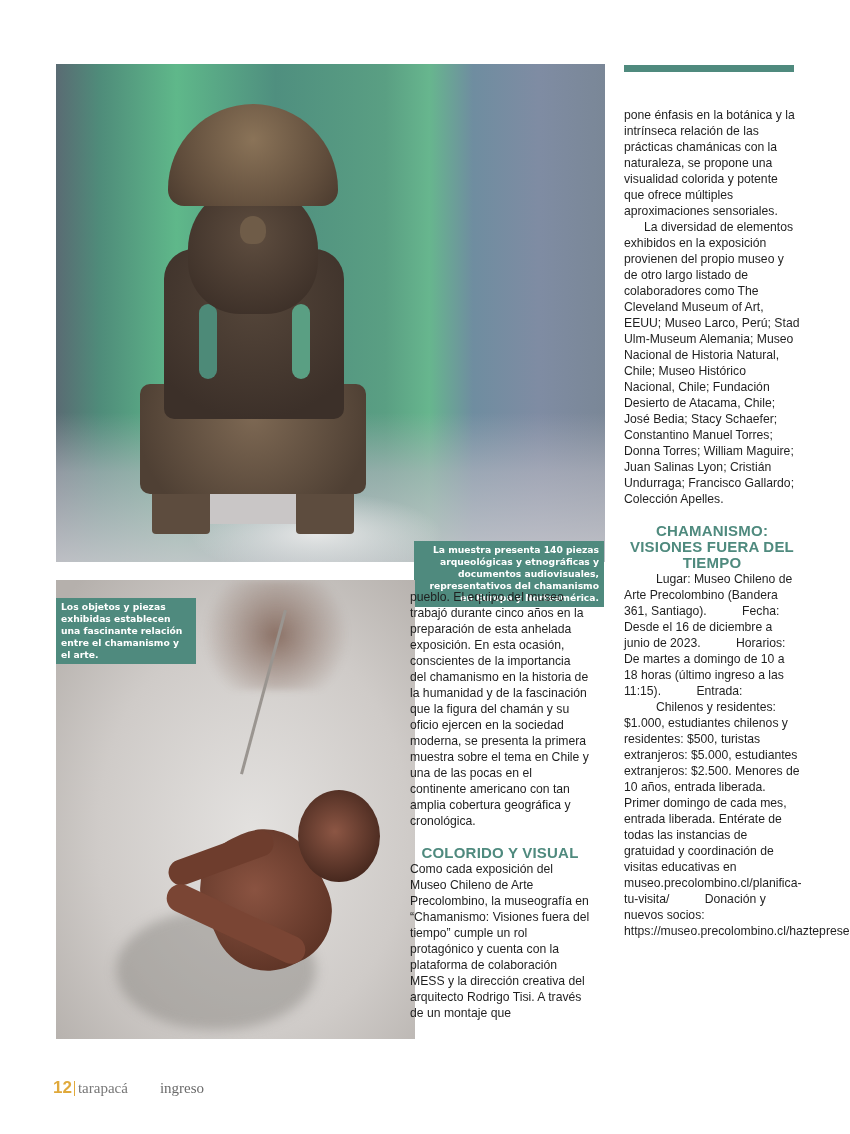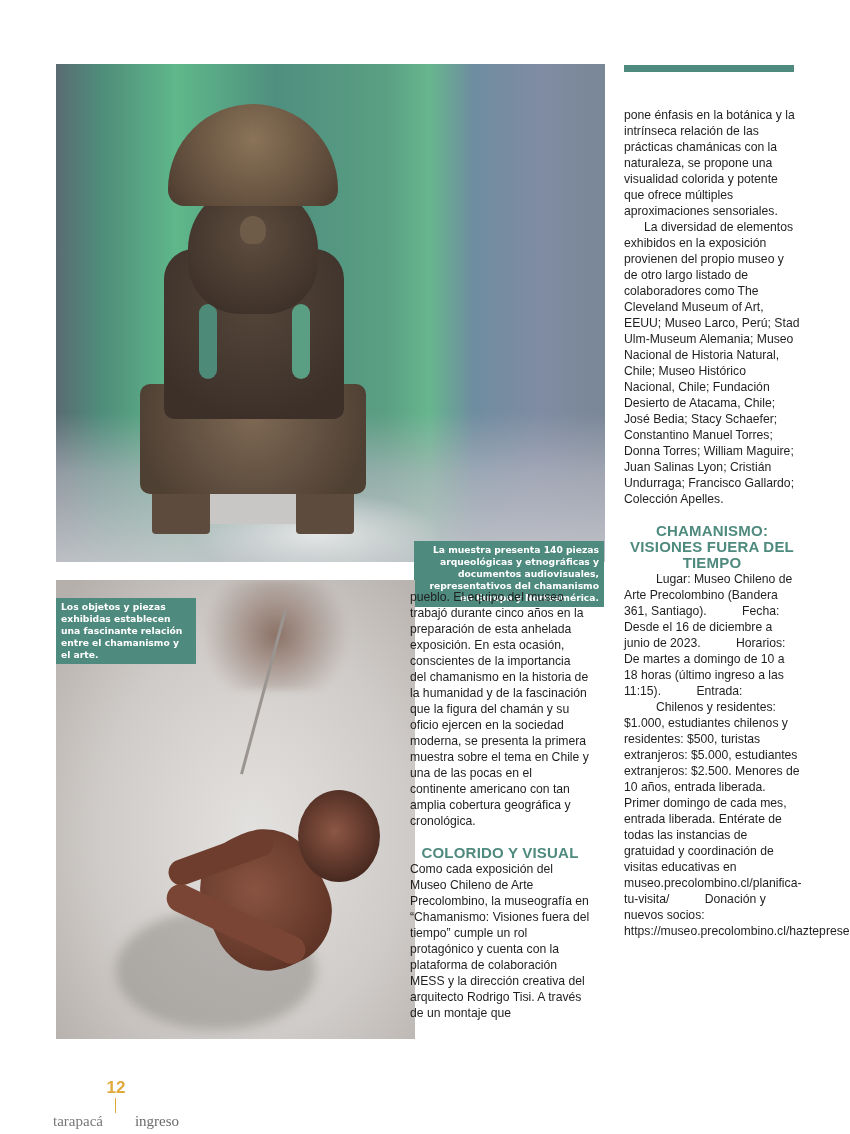--- a/index.html
+++ b/index.html
@@ -41,21 +41,21 @@
   #col-mid { left:410px; top:589px; width:180px; }
   #col-right { left:624px; top:107px; width:176px; }
   .col p { margin:0; }
   .indent { text-indent:20px; }
   .subhead { color:#4f8a7e; font-weight:bold; text-align:center; font-size:15px; letter-spacing:0.2px; }
   .spacer { height:16px; }
   b { font-weight:normal;padding-left:32px; }
 
   #accent-bar { position:absolute; left:624px; top:65px; width:170px; height:7px; background:#4f8a7e; }
 
-  #footer { position:absolute; left:53px; top:1078px; font-family:"Liberation Serif", serif; font-size:15px; color:#777; display:flex; align-items:center;flex-direction:column; }
+  #footer { position:absolute; left:53px; top:1078px; font-family:"Liberation Serif", serif; font-size:15px; color:#777; display:flex; align-items:center; }
   #page-number { color:#e0a93b; font-family:"Liberation Sans", sans-serif; font-weight:bold; font-size:17px; }
   #footer-sep { width:1px; height:15px; background:#e0a93b; margin:0 3px 0 2px; display:inline-block; }
   #footer-brand b { color:#6b6b6b; }
 </style>
 </head>
 <body>
 
 <div id="accent-bar"></div>
 
 <div id="photo-top" class="photo">

